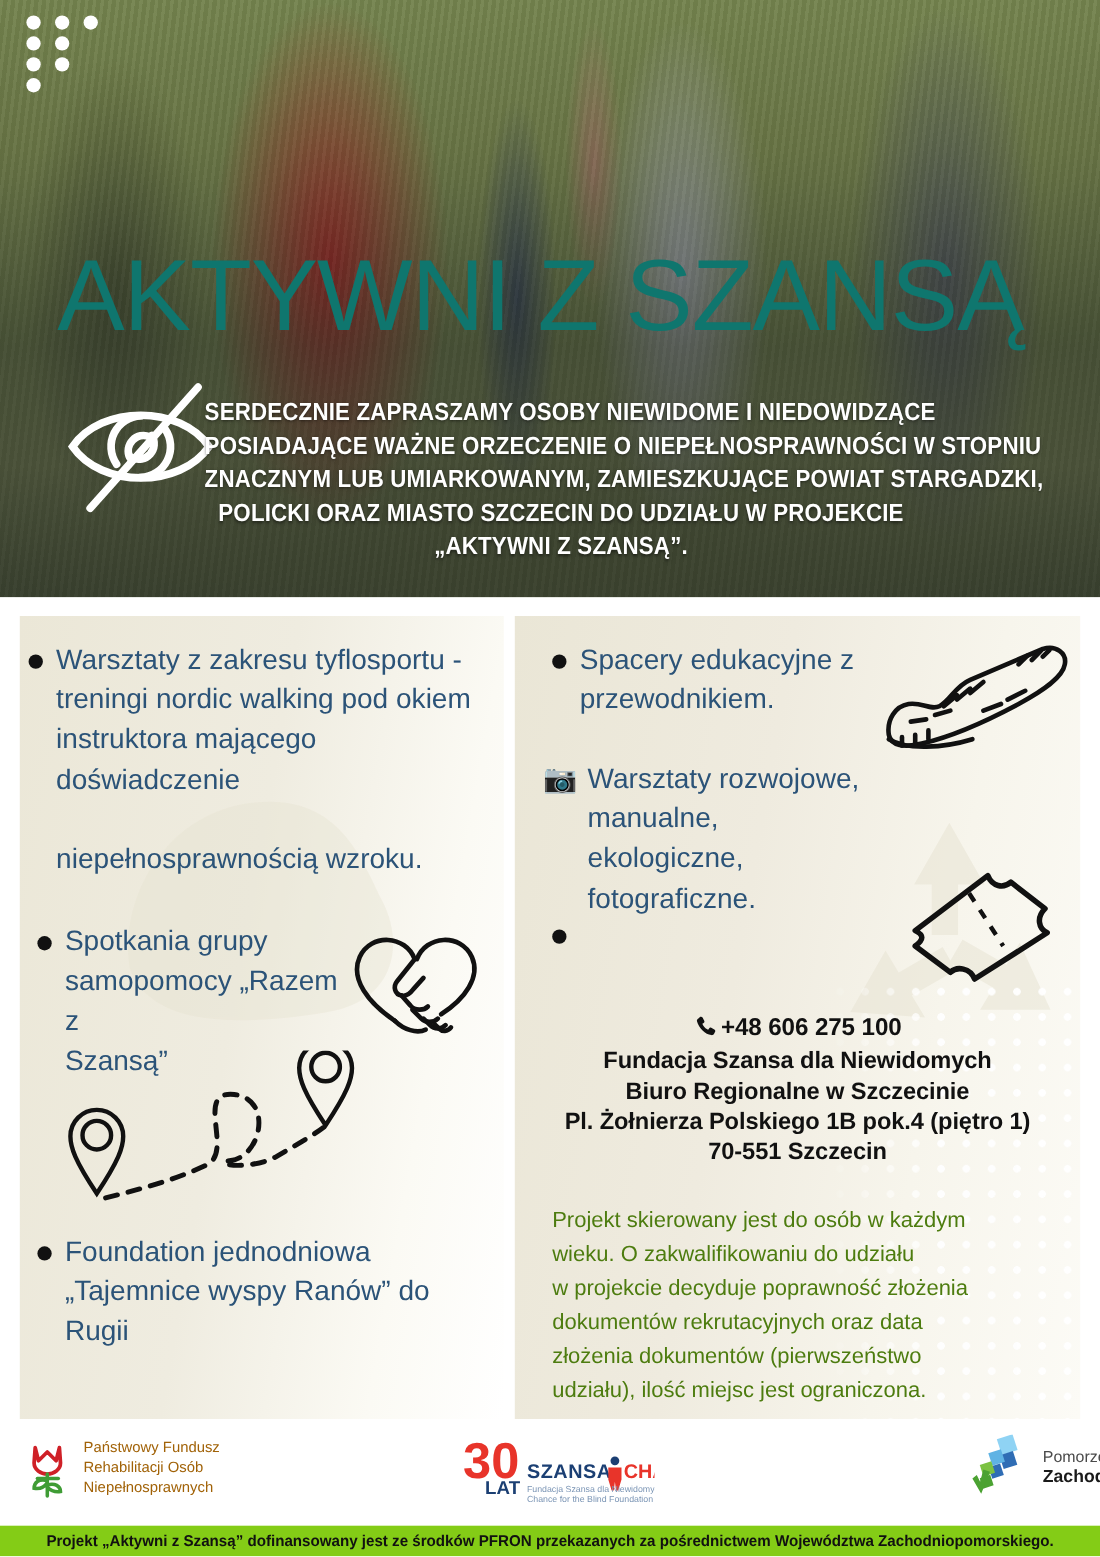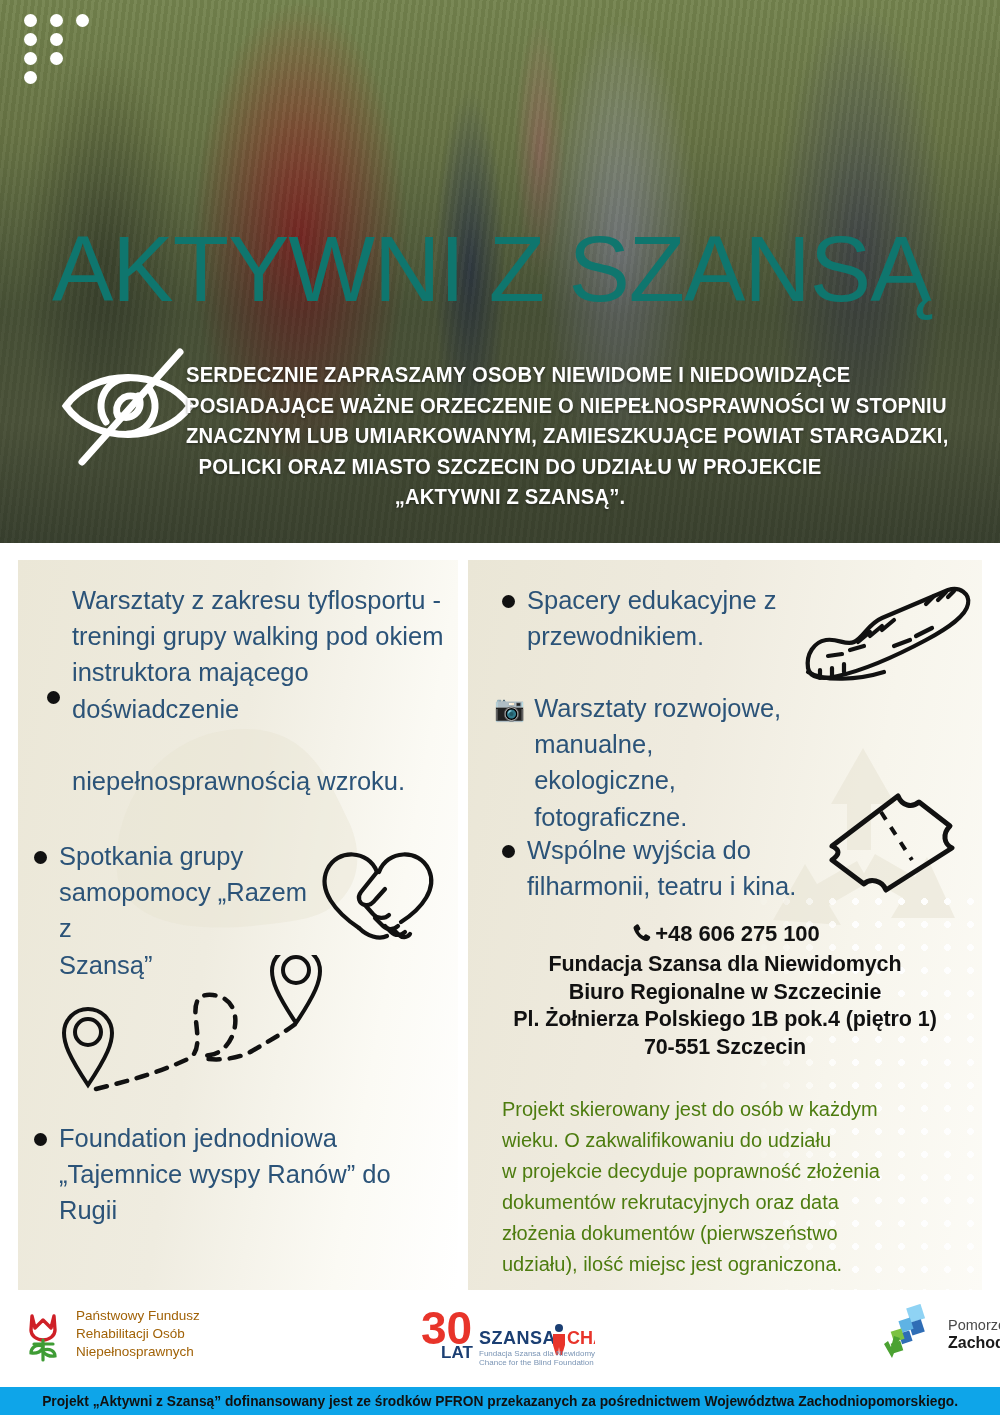--- a/index.html
+++ b/index.html
@@ -76,21 +76,21 @@
 
   
   .footer{position:absolute;left:0;top:1292px;width:1000px;height:95px;background:#fff;}
   .pfron{position:absolute;left:22px;top:14px;display:flex;align-items:center;gap:10px;}
   .pfron .txt{font-size:13.5px;line-height:1.34;color:#a16207;}
   .logo30{position:absolute;left:415px;top:10px;width:180px;height:70px;}
   .pomorze{position:absolute;left:880px;top:12px;display:flex;align-items:center;gap:6px;}
   .pomorze .t1{font-size:14.5px;color:#4a4a4a;line-height:1.15;}
   .pomorze .t2{font-size:16px;color:#1a1a1a;font-weight:bold;line-height:1.15;}
 
-  .bottombar{position:absolute;left:0;top:1387px;width:1000px;height:28px;background:#0ea5e9;
+  .bottombar{position:absolute;left:0;top:1387px;width:1000px;height:28px;background:#84cc16;
     display:flex;align-items:center;justify-content:center;}
   .bottombar span{font-size:14.2px;font-weight:bold;color:#111;transform:scaleX(.97);white-space:nowrap;}
 </style>
 </head>
 <body>
 
 <div class="poster">
 
   <div class="hero">
     <div class="hero-photo"></div>
@@ -128,25 +128,25 @@
       <div>„AKTYWNI Z SZANSĄ”.</div>
     </div>
   </div>
 
   <div class="panel panel-left">
 
     <svg class="wm" style="left:60px;top:110px;width:330px;height:300px;" viewBox="0 0 330 300">
       <path d="M40 210 C30 150 70 70 150 60 C230 50 250 110 270 150 C290 190 280 240 220 250 C160 260 60 270 40 210 Z" fill="#e6e1cf" opacity=".75"></path>
     </svg>
 
-    <div class="bul" style="left:29px;top:22px;width:412px;align-items:center;">
+    <div class="bul" style="left:8px;top:22px;width:412px;">
       <span class="dot"></span>
       <span class="txt">
         <span>Warsztaty z zakresu tyflosportu -</span><br>
-        <span>treningi grupy walking pod okiem</span><br>
+        <span>treningi nordic walking pod okiem</span><br>
         <span>instruktora mającego doświadczenie</span><br>
         <br>
         <span>niepełnosprawnością wzroku.</span>
       </span>
     </div>
 
     <div class="bul" style="left:16px;top:278px;width:290px;">
       <span class="dot"></span>
       <span class="txt">
         <span>Spotkania grupy</span><br>
@@ -226,24 +226,20 @@
       <span class="cam">📷</span>
       <span class="txt">
         <span>Warsztaty rozwojowe,</span><br>
         <span>manualne, ekologiczne,</span><br>
         <span>fotograficzne.</span>
       </span>
     </div>
 
     <div class="bul" style="left:34px;top:272px;width:310px;">
       <span class="dot"></span>
-      <span class="txt">
-        <span>Wspólne wyjścia do</span><br>
-        <span>filharmonii, teatru i kina.</span>
-      </span>
     </div>
 
     <svg style="position:absolute;left:352px;top:228px;width:140px;height:110px;" viewBox="0 0 140 110">
       <g fill="none" stroke="#111" stroke-width="5" stroke-linejoin="round">
         <path d="M12 58 L78 8 C82 18 92 20 99 14 L130 38 C122 46 124 56 132 60 L66 102 C62 92 50 90 44 96 L12 72 C20 66 20 62 12 58 Z"></path>
       </g>
       <g fill="none" stroke="#111" stroke-width="4" stroke-dasharray="9 9">
         <path d="M61 24 L92 72"></path>
       </g>
     </svg>

